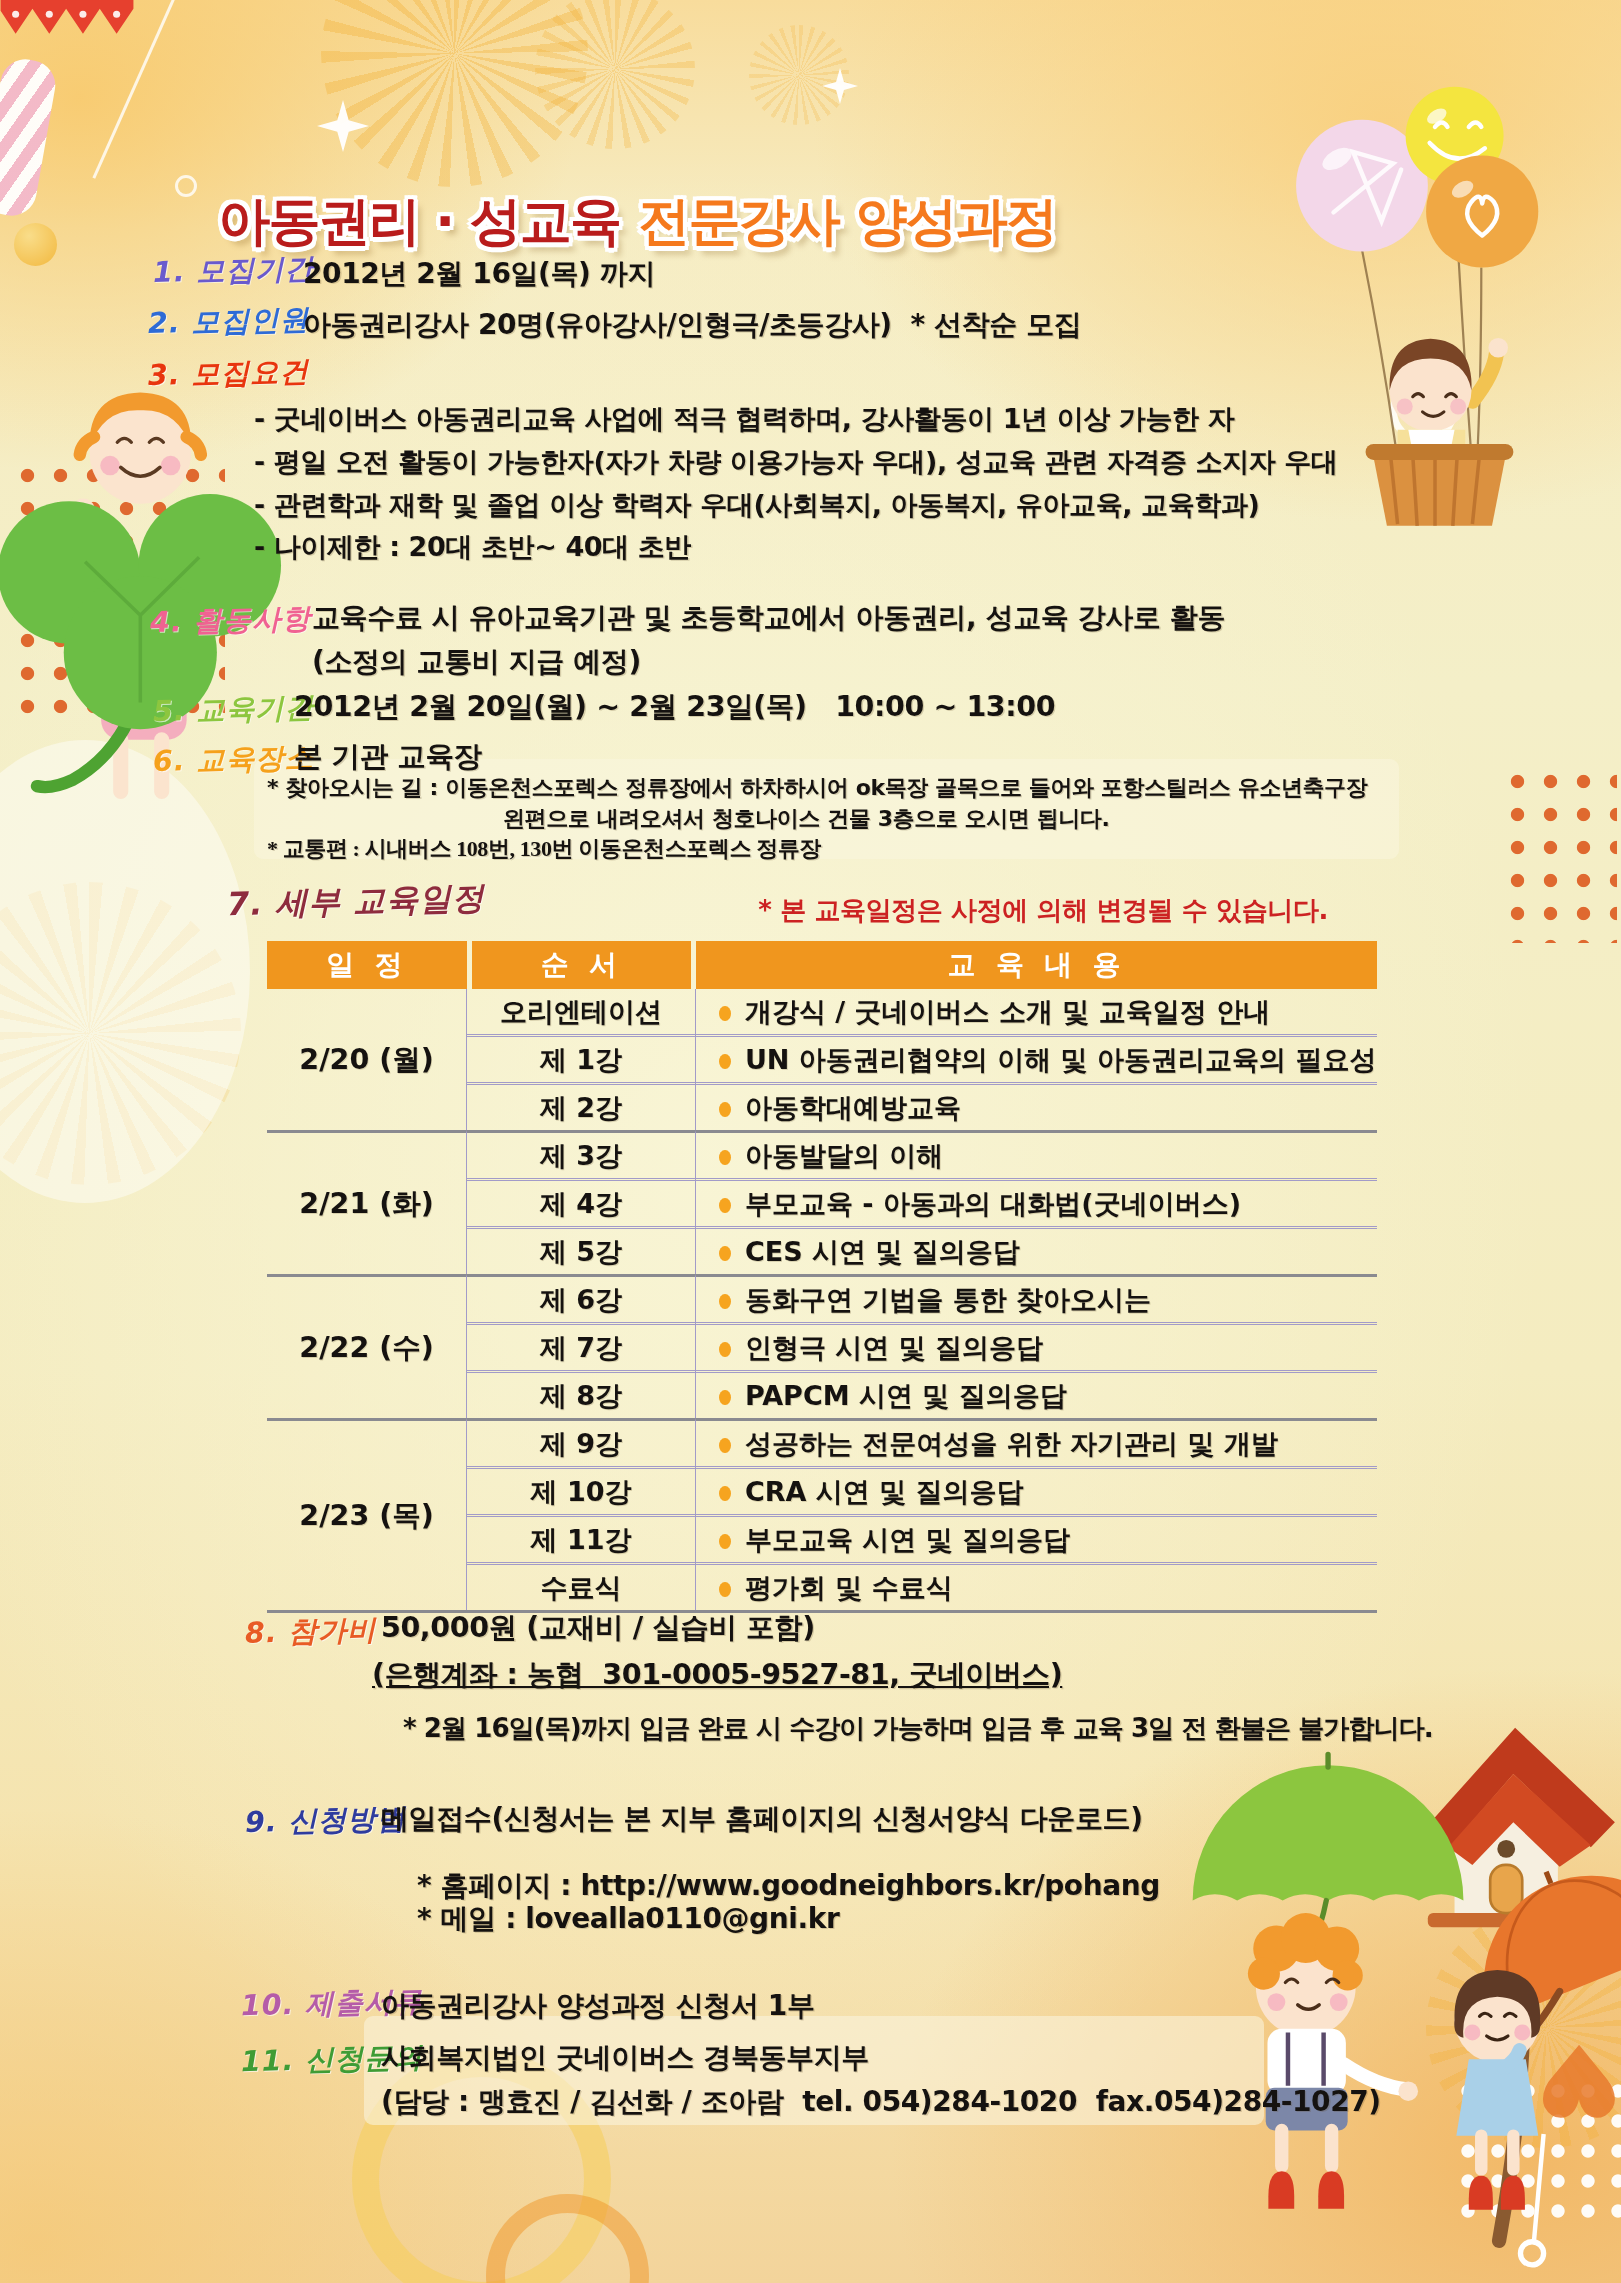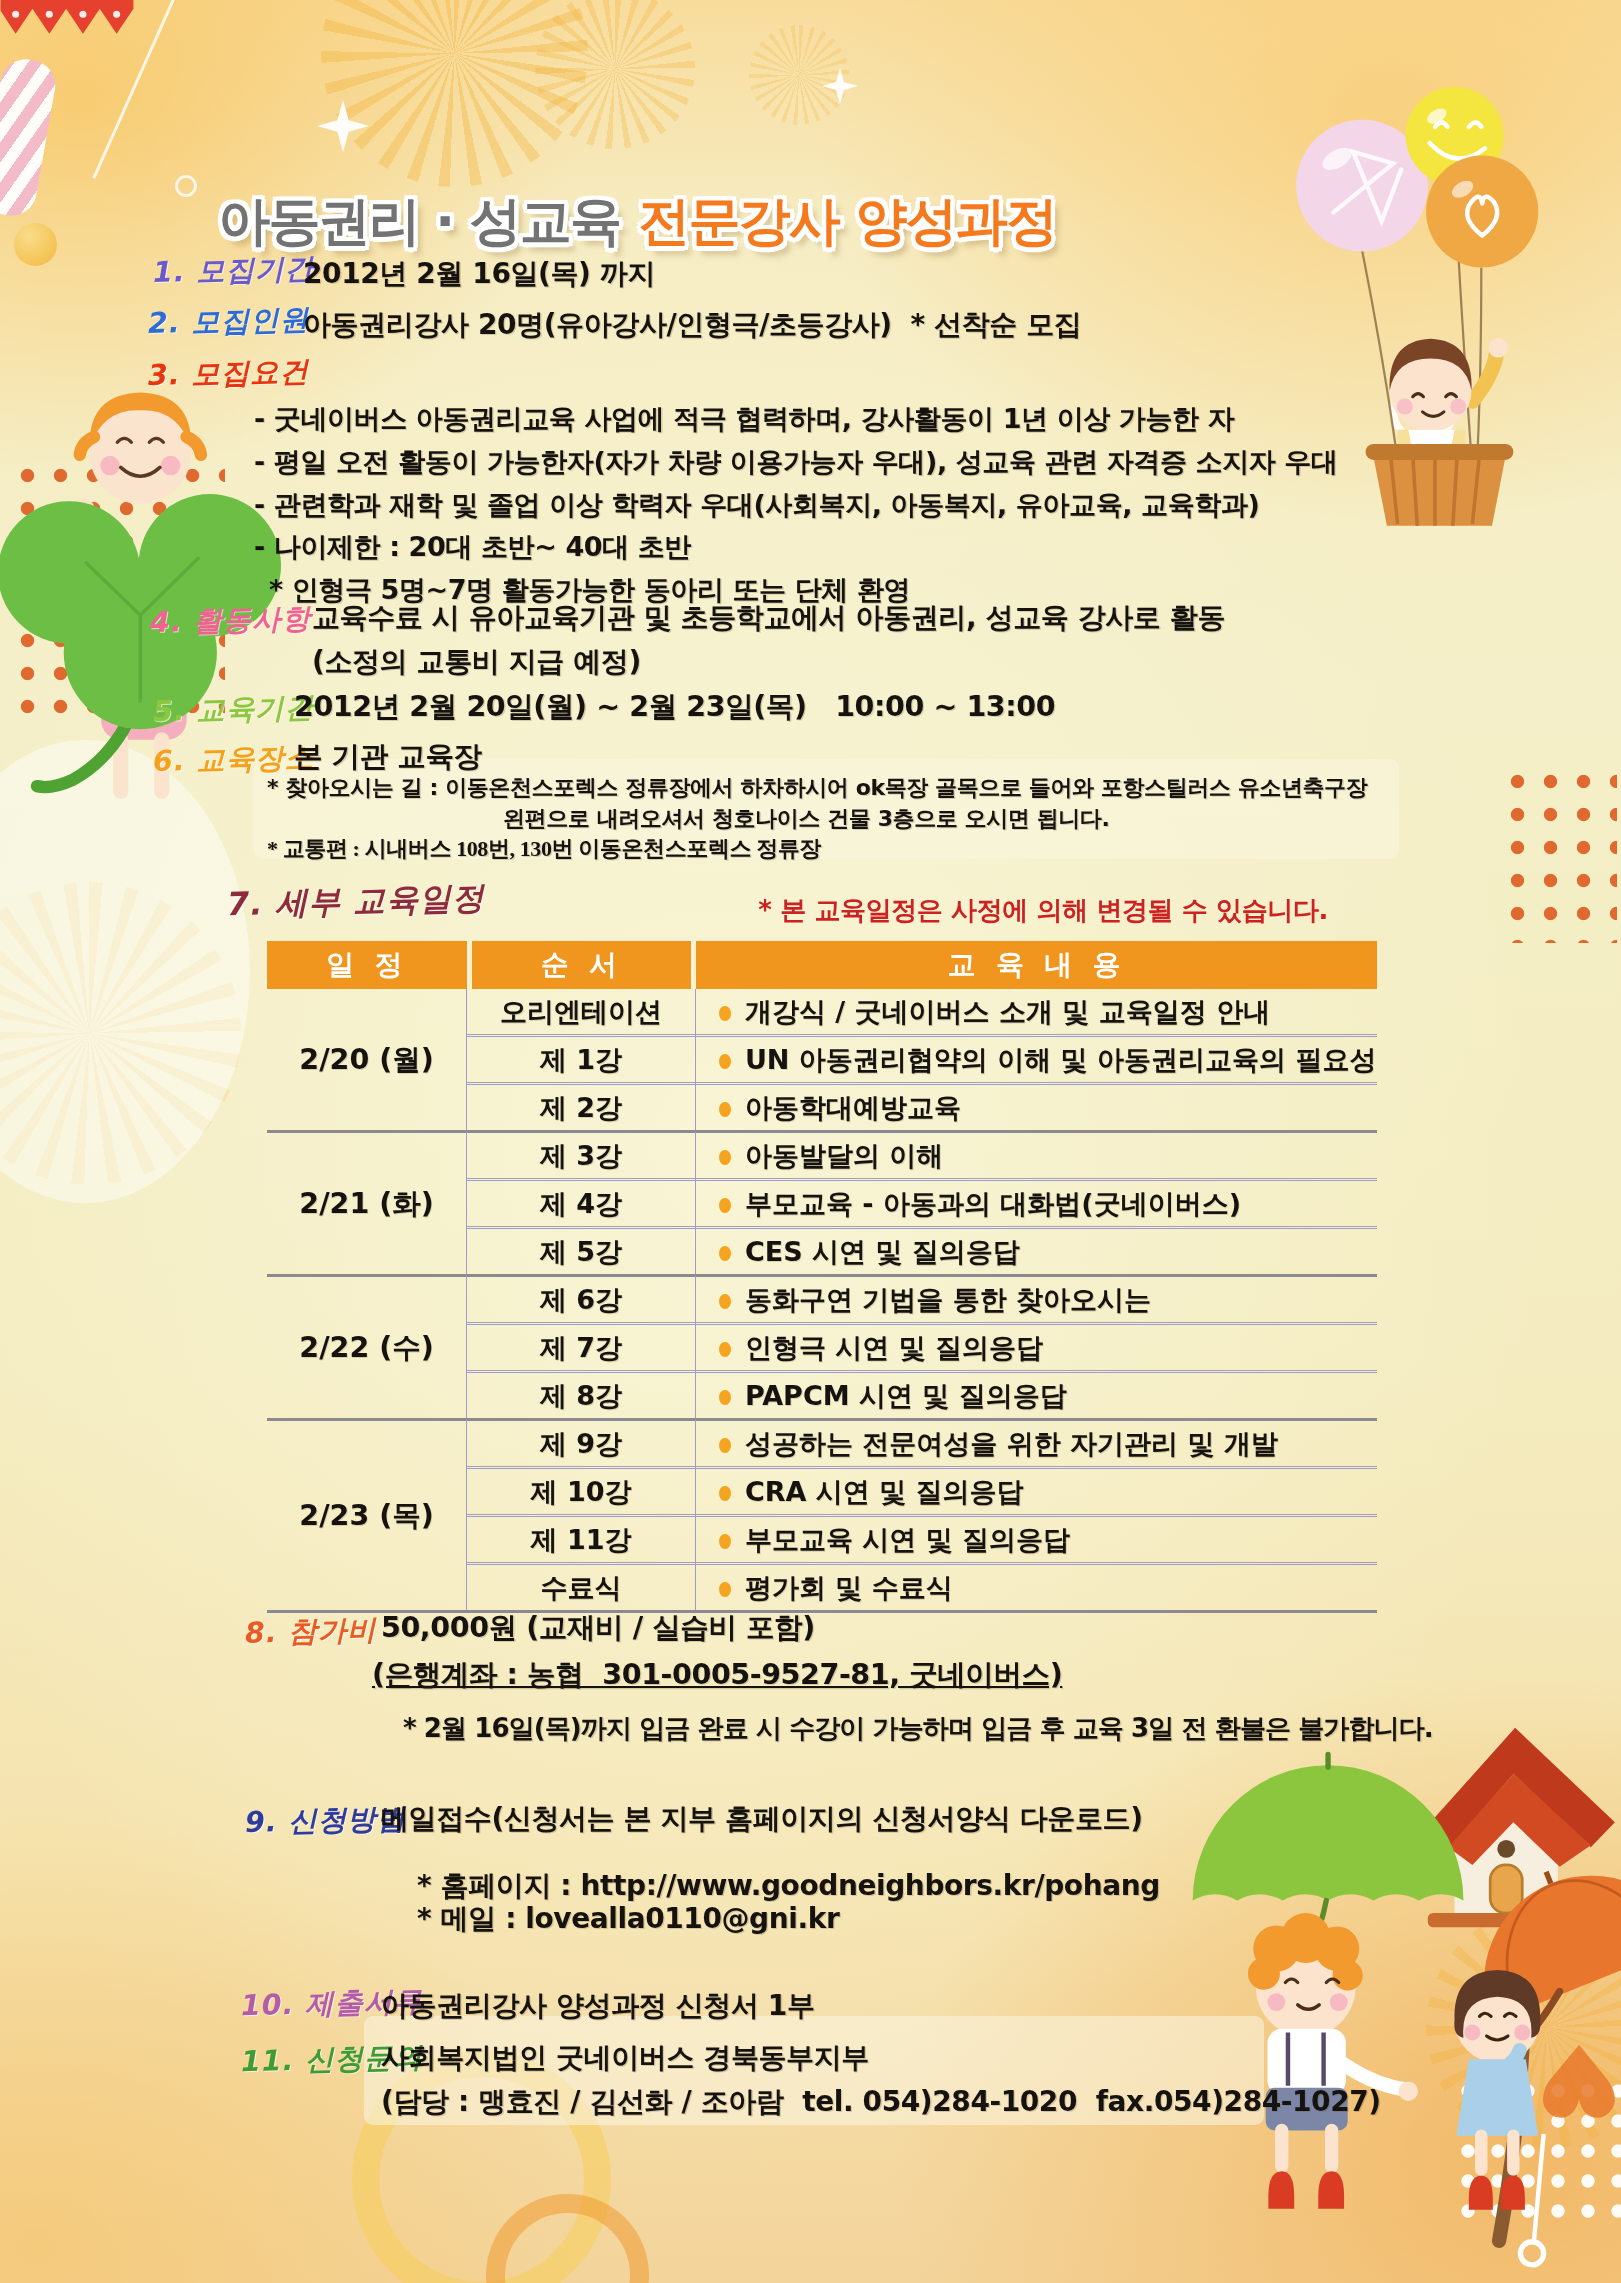--- a/index.html
+++ b/index.html
@@ -24,21 +24,21 @@
   .plumb{position:absolute;width:2.7px;background:rgba(255,255,255,.8);}
   .spade{position:absolute;color:#E87A2C;transform:rotate(180deg);opacity:.85;font-weight:bold;}
 
   .t{position:absolute;white-space:pre;font-weight:bold;color:#151210;letter-spacing:-0.4px;
      text-shadow:1.3px 1.3px 0 rgba(95,75,35,.22);z-index:3;}
   .h{position:absolute;white-space:pre;font-weight:bold;font-style:italic;letter-spacing:0.9px;
      transform:rotate(-1.5deg);text-shadow:0.9px 0.9px 0 rgba(255,255,255,.65);z-index:3;font-size:28.5px;}
   .f25{font-size:22px;} .f29{font-size:26px;} .f30{font-size:27px;} .f31{font-size:28px;} .f32{font-size:28.5px;}
   .title{position:absolute;left:153px;top:127px;font-size:52px;font-weight:bold;letter-spacing:-1.8px;z-index:4;white-space:pre;
      text-shadow:-3.6px -3.6px 0 #fff,3.6px -3.6px 0 #fff,-3.6px 3.6px 0 #fff,3.6px 3.6px 0 #fff,0 -4.5px 0 #fff,0 4.5px 0 #fff,-4.5px 0 0 #fff,4.5px 0 0 #fff,6.2px 8px 6.2px rgba(130,85,20,.35);}
-  .title .p1{color:#737373;} .title .p2{color:#F5791D;margin-left:18px;}
+  .title .p1{color:#b91c1c;} .title .p2{color:#F5791D;margin-left:18px;}
   .panel{position:absolute;background:rgba(250,246,222,.55);border-radius:9px;z-index:1;}
 
   table.sched{position:absolute;left:267px;top:941px;z-index:3;border-collapse:separate;border-spacing:0;
     table-layout:fixed;border-bottom:3.6px solid #8A8A90;}
   .sched th{background:#F0961E;background-clip:padding-box;color:#fff;font-size:28px;font-weight:bold;height:46px;letter-spacing:5.3px;}
   .sched th.gap{border-left:5.3px solid rgba(0,0,0,0);border-right:5.3px solid rgba(0,0,0,0);}
   .sched td{height:43px;font-weight:bold;color:#151210;text-shadow:0.9px 0.9px 0 rgba(95,75,35,.2);}
   .sched td.date{font-size:28.5px;text-align:center;border-right:1.8px solid #A29BC8;}
   .sched td.order{font-size:27px;text-align:center;border-right:1.8px solid #A29BC8;}
   .sched td.content{font-size:27px;padding-left:23px;white-space:pre;}
@@ -194,21 +194,20 @@
 
   <div class="h" style="left:153px;top:252px;color:#6A5ACD;">1. 모집기간</div>
   <div class="t f31" style="left:303px;top:255px;">2012년 2월 16일(목) 까지</div>
   <div class="h" style="left:148px;top:303px;color:#2E6BD6;">2. 모집인원</div>
   <div class="t f31" style="left:303px;top:306px;">아동권리강사 20명(유아강사/인형극/초등강사)  * 선착순 모집</div>
   <div class="h" style="left:148px;top:355px;color:#E8350E;">3. 모집요건</div>
   <div class="t f30" style="left:254px;top:401px;">- 굿네이버스 아동권리교육 사업에 적극 협력하며, 강사활동이 1년 이상 가능한 자</div>
   <div class="t f30" style="left:254px;top:487px;">- 관련학과 재학 및 졸업 이상 학력자 우대(사회복지, 아동복지, 유아교육, 교육학과)</div>
   <div class="t f30" style="left:254px;top:444px;">- 평일 오전 활동이 가능한자(자가 차량 이용가능자 우대), 성교육 관련 자격증 소지자 우대</div>
   <div class="t f30" style="left:254px;top:529px;">- 나이제한 : 20대 초반~ 40대 초반</div>
-  <div class="t f30" style="left:269px;top:572px;">* 인형극 5명~7명 활동가능한 동아리 또는 단체 환영</div>
 
   <div class="h" style="left:150px;top:602px;color:#F06292;">4. 활동사항</div>
   <div class="t f31" style="left:312px;top:599px;">교육수료 시 유아교육기관 및 초등학교에서 아동권리, 성교육 강사로 활동</div>
   <div class="t f31" style="left:312px;top:643px;">(소정의 교통비 지급 예정)</div>
 
   <div class="h" style="left:153px;top:691px;color:#8DC63F;">5. 교육기간</div>
   <div class="t f32" style="left:294px;top:688px;">2012년 2월 20일(월) ~ 2월 23일(목)   10:00 ~ 13:00</div>
   <div class="h" style="left:153px;top:741px;color:#F5A11C;">6. 교육장소</div>
   <div class="t f32" style="left:294px;top:738px;">본 기관 교육장</div>
   <div class="t f25" style="left:267px;top:773px;">* 찾아오시는 길 : 이동온천스포렉스 정류장에서 하차하시어 ok목장 골목으로 들어와 포항스틸러스 유소년축구장</div>

